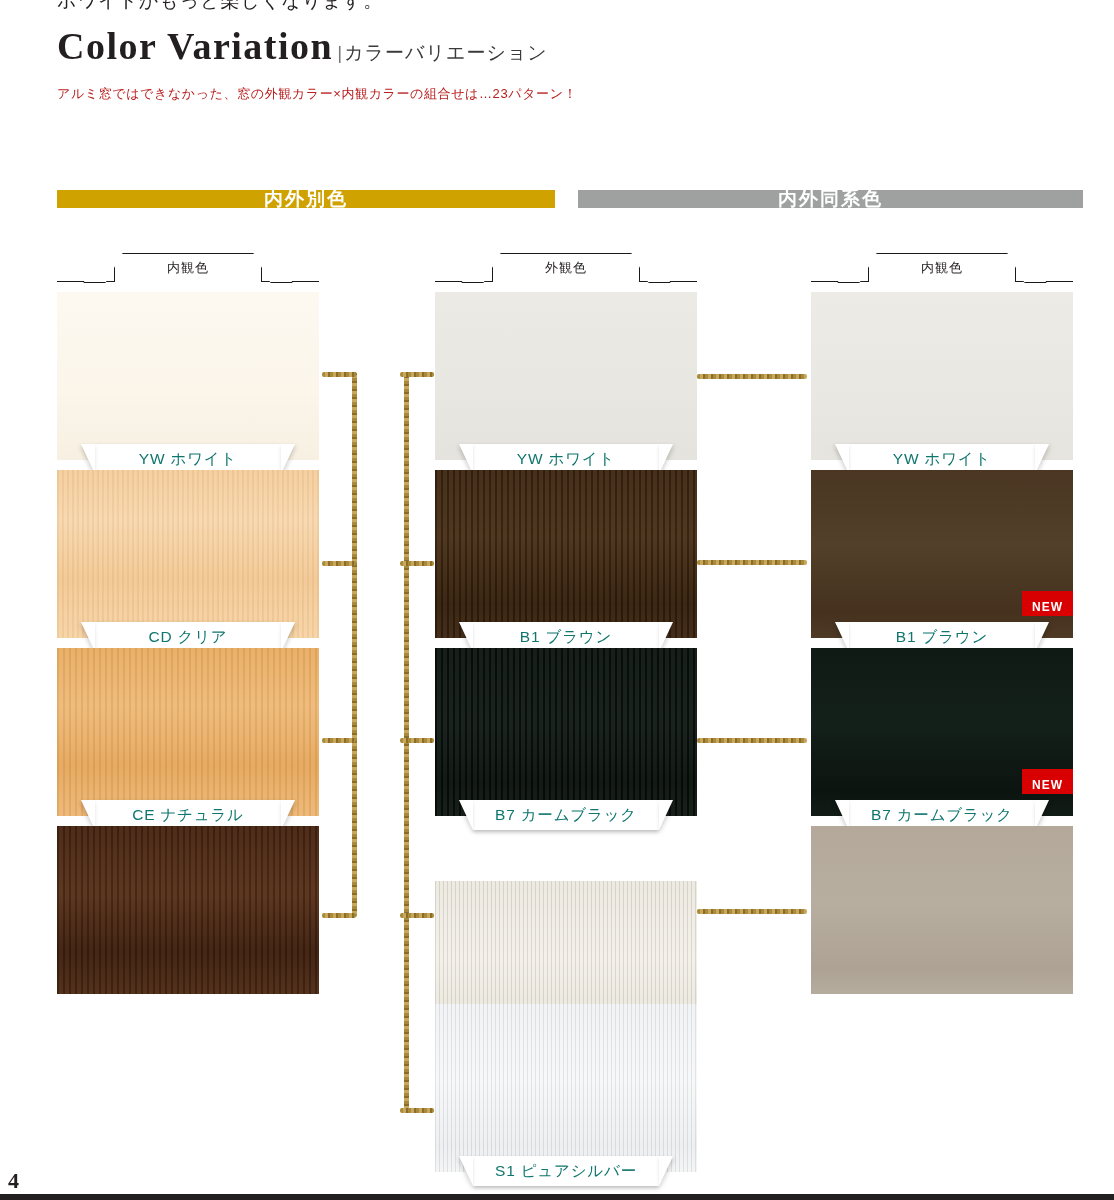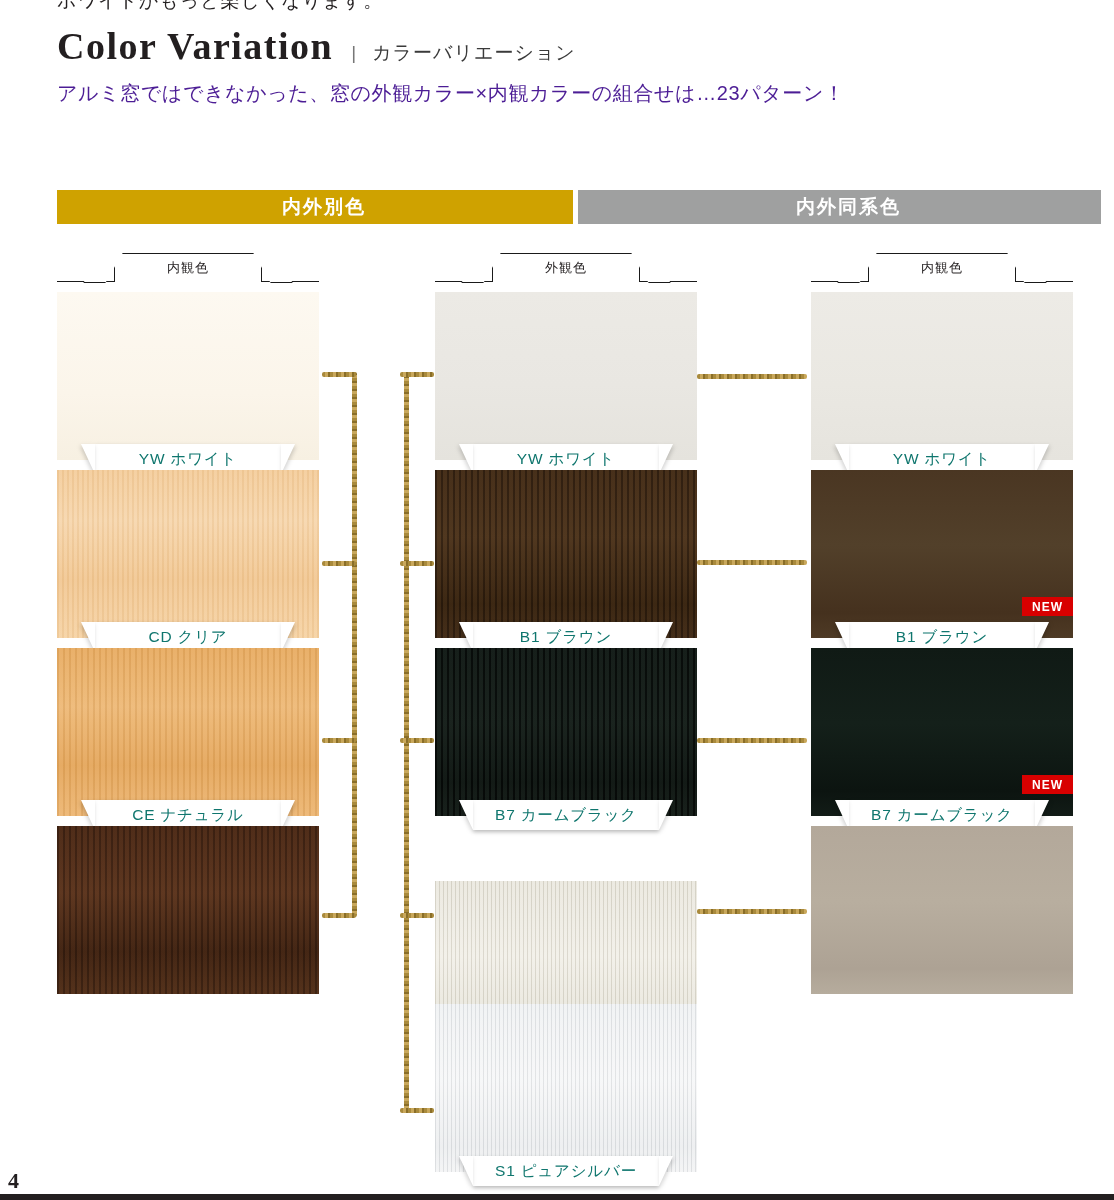--- a/index.html
+++ b/index.html
@@ -25,21 +25,21 @@
     letter-spacing: 1px;
     color: #231f20;
     white-space: nowrap;
   }
   .title-row {
     position: absolute;
     left: 57px;
     top: 24px;
     display: flex;
     align-items: baseline;
-    gap: 16px;
+    gap: 2px;
   }
   .title-main {
     font-family: "Liberation Serif", serif;
     font-size: 38px;
     font-weight: bold;
     letter-spacing: 1.5px;
     color: #231f20;
   }
   .title-sep {
     font-size: 19px;
@@ -48,39 +48,38 @@
   }
   .title-sub {
     font-size: 19px;
     color: #3a3a3a;
     letter-spacing: 1px;
   }
   .lead {
     position: absolute;
     left: 57px;
     top: 78px;
-    font-size: 20px;
+    font-size: 13px;
     line-height: 31px;
     letter-spacing: 0.6px;
-    color: #4c1d95;
+    color: #b91c1c;
     white-space: nowrap;
   }
 
   
   .banner {
     position: absolute;
-    height: 34px;
+    height: 18px;
     display: flex;
     align-items: center;
     justify-content: center;
     color: #ffffff;
     font-size: 19px;
     font-weight: bold;
     letter-spacing: 2px;
-    padding-left: 18px;
   }
   .banner.left  { left: 57px;  top: 190px; width: 498px; background: #cfa200; }
   .banner.right { left: 578px; top: 190px; width: 505px; background: #9fa0a0; }
 
   
   .coltab {
     position: absolute;
     top: 252px;
     height: 30px;
     width: 262px;
@@ -177,21 +176,21 @@
   }
   .badge-new {
     position: absolute;
     right: 0px;
     bottom: 22px;
     background: #d80000;
     color: #ffffff;
     font-size: 12px;
     font-weight: bold;
     letter-spacing: 1px;
-    padding: 3px 10px 2px;
+    padding: 9px 10px 2px;
     z-index: 3;
   }
 
   
   .rope {
     position: absolute;
     background-repeat: repeat;
     z-index: 1;
   }
   .rope.h {

